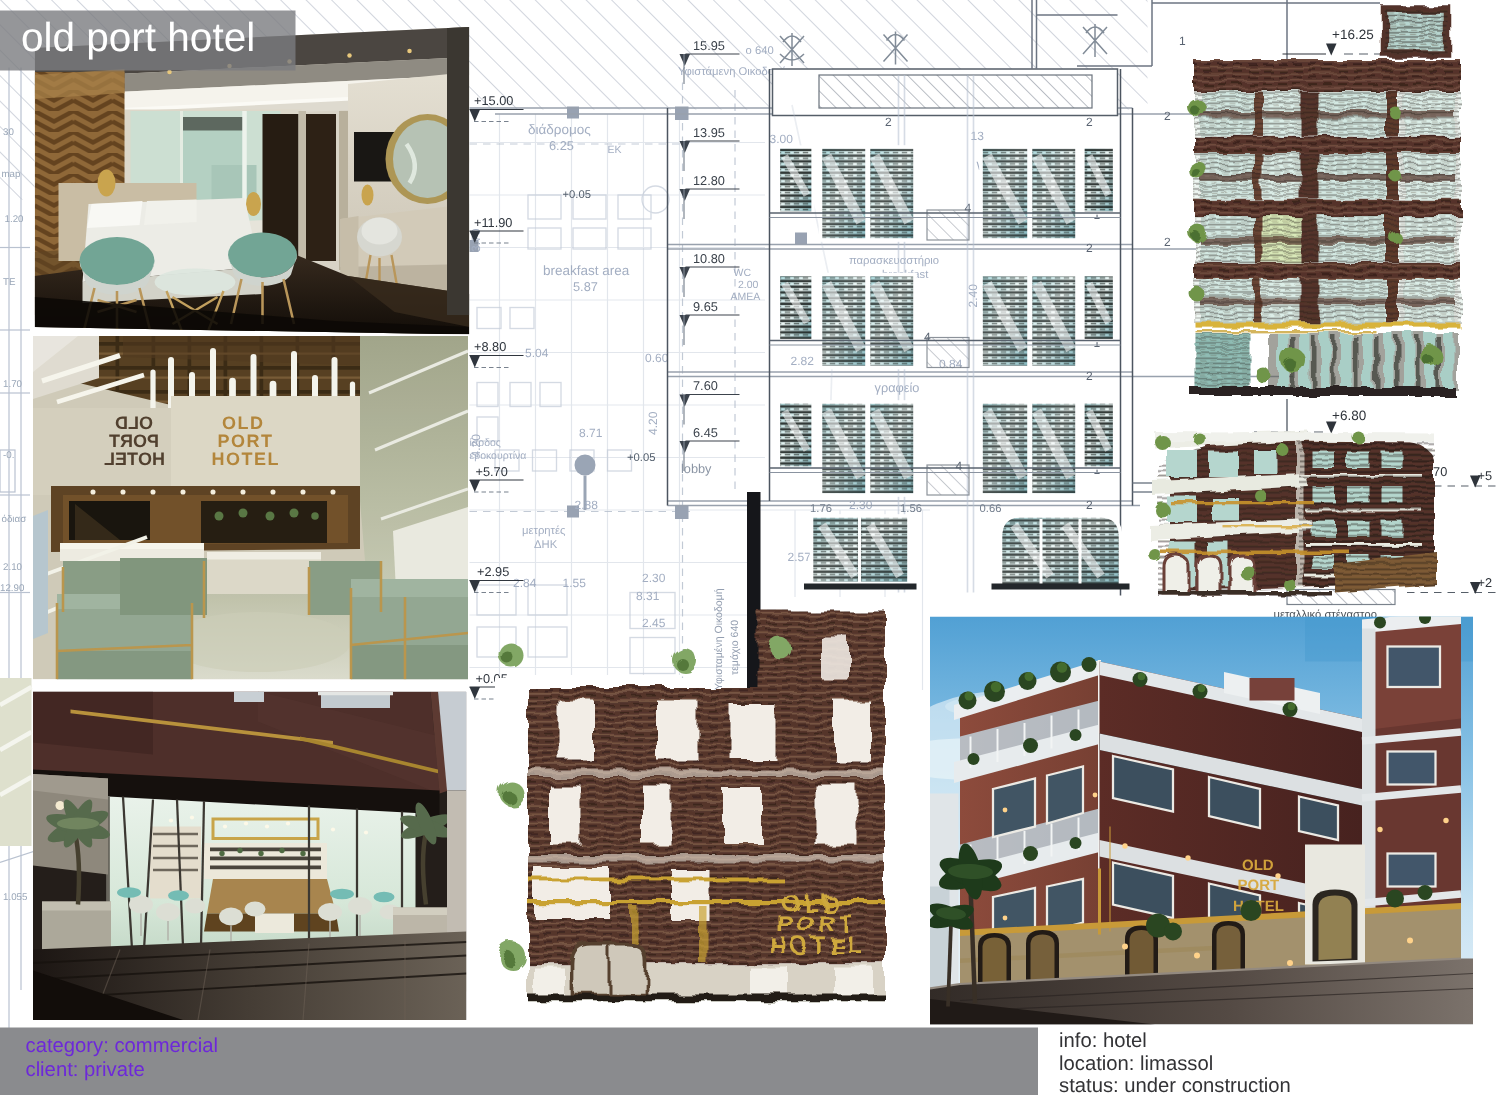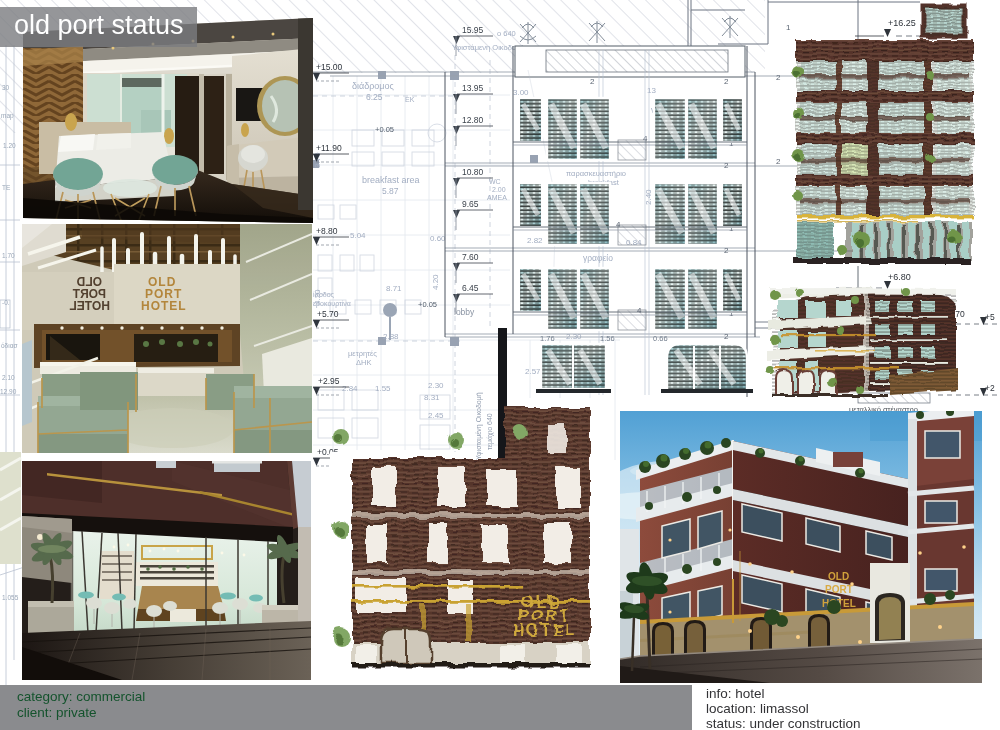--- a/index.html
+++ b/index.html
@@ -1402,20 +1402,20 @@
           <line x1="110" y1="219" x2="118" y2="172"></line>
           <line x1="180" y1="219" x2="184" y2="168"></line>
           <line x1="248" y1="219" x2="248" y2="166"></line>
 </g>
 <polygon points="0,186 100,219 0,219" fill="#120d0a"></polygon>
 </svg>
 </div>
 
 <div class="abs" style="left:0;top:7px;width:197px;height:40px;background:rgba(122,124,127,0.80);"></div>
 
-<div class="abs" style="left:14px;top:10px;font-size:27px;color:#fff;letter-spacing:0px;">old port status</div>
+<div class="abs" style="left:14px;top:10px;font-size:27px;color:#fff;letter-spacing:0px;">old port hotel</div>
 
 <div class="abs" style="left:0;top:685px;width:692px;height:45px;background:#8a8b8e;"></div>
 
-<div class="abs" style="left:17px;top:689px;font-size:13.5px;line-height:16px;color:#14532d;">category: commercial<br>client: private</div>
+<div class="abs" style="left:17px;top:689px;font-size:13.5px;line-height:16px;color:#6d28d9;">category: commercial<br>client: private</div>
 
 <div class="abs" style="left:706px;top:686px;font-size:13.5px;line-height:15.2px;color:#333336;">info: hotel<br>location: limassol<br>status: under construction</div>
 </div>
 
 </body></html>

